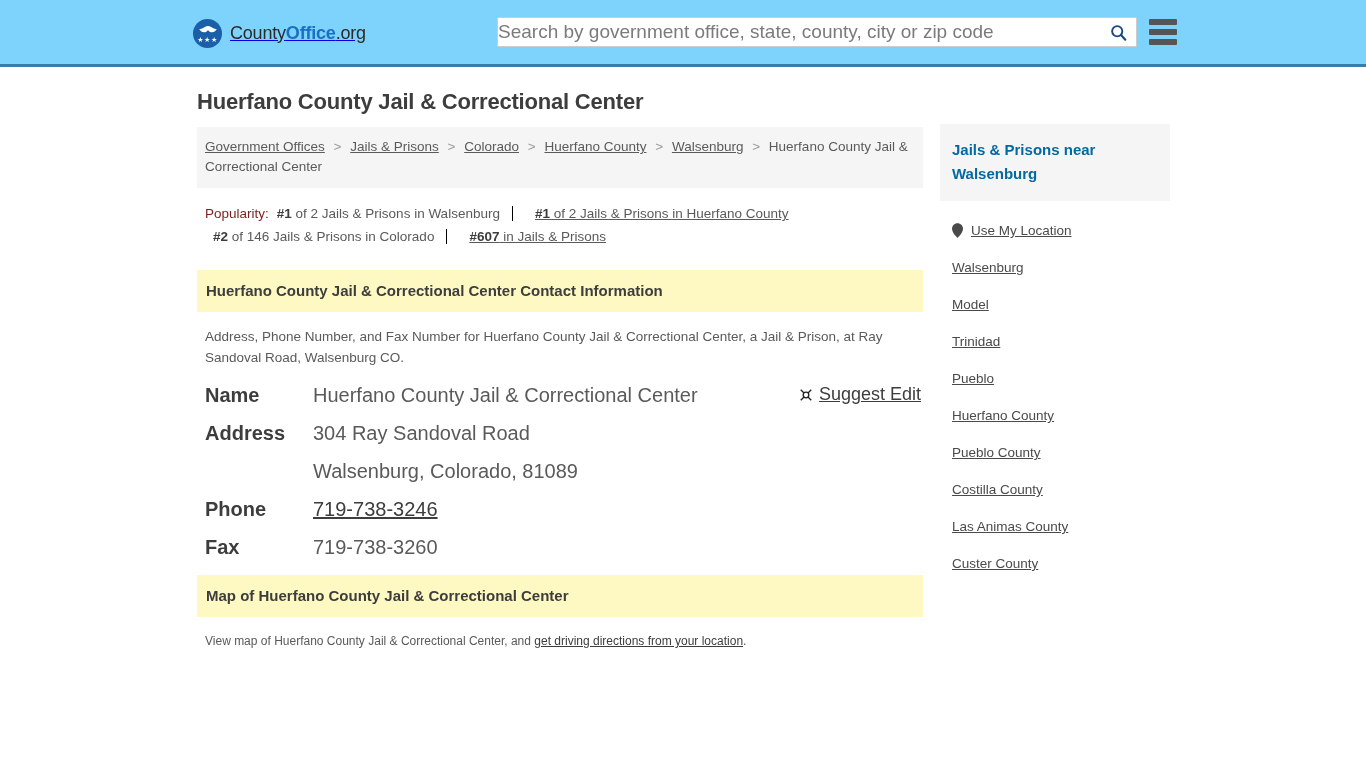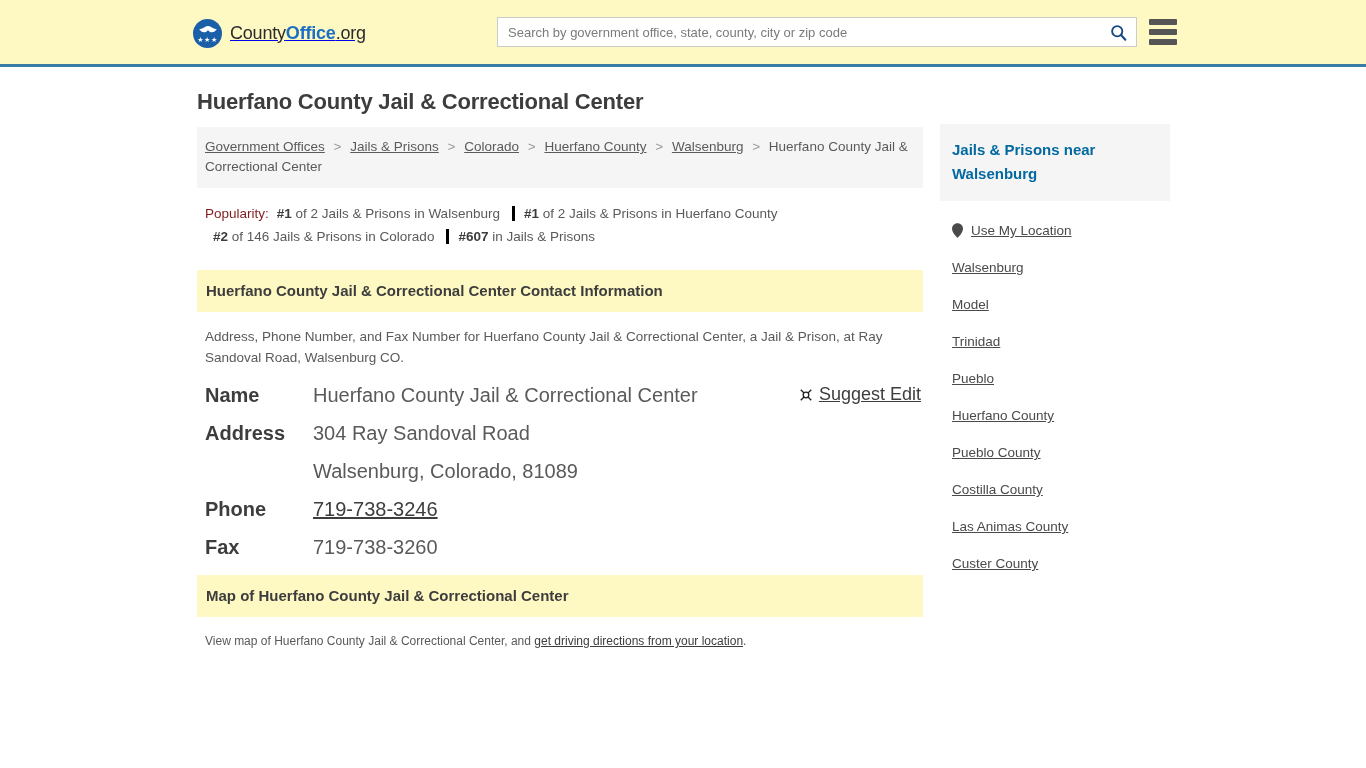--- a/index.html
+++ b/index.html
@@ -11,21 +11,21 @@
     font-family: "Liberation Sans", sans-serif;
     color: #4a4a4a;
     overflow: hidden;
   }
 
   
   .site-header {
     position: relative;
     width: 1366px;
     height: 67px;
-    background: #fef9c3;
+    background: #7dd3fc;
     border-bottom: 3px solid #3a7ca5;
     box-sizing: border-box;
   }
   .logo-wrap {
     position: absolute;
     left: 193px;
     top: 18px;
     display: flex;
     align-items: center;
     height: 30px;
@@ -78,23 +78,23 @@
     border: 1px solid #cccccc;
     box-sizing: border-box;
     display: flex;
     align-items: center;
   }
   .search-input {
     border: none;
     outline: none;
     background: transparent;
     font-family: "Liberation Sans", sans-serif;
-    font-size: 13px;
+    font-size: 19px;
     color: #333;
-    padding: 0 10px;
+    padding: 0 0;
     flex: 1;
     height: 100%;
   }
   .search-input::placeholder { color: #7b7b7b; }
   .search-btn {
     width: 36px;
     height: 100%;
     border: none;
     background: transparent;
     display: flex;
@@ -178,22 +178,23 @@
   .popularity .pop-label {
     font-weight: normal;
     color: #7f1d1d;
     margin-right: 8px;
   }
   .pop-item {
     white-space: nowrap;
     padding: 0 12px 0 0;
   }
   .pop-item + .pop-item {
-    border-left: 3px solid #000000;
-    padding-left: 9px;
+    border-left: 1px solid #000000;
+    padding-left: 22px;
+    text-decoration: underline;
   }
   .pop-item b { color: #3d3d3d; }
   .pop-row2 { margin-left: 8px; }
 
   
   .section-head {
     background: #fef9c3;
     padding: 12px 10px 13px 9px;
     font-size: 15px;
     font-weight: bold;

